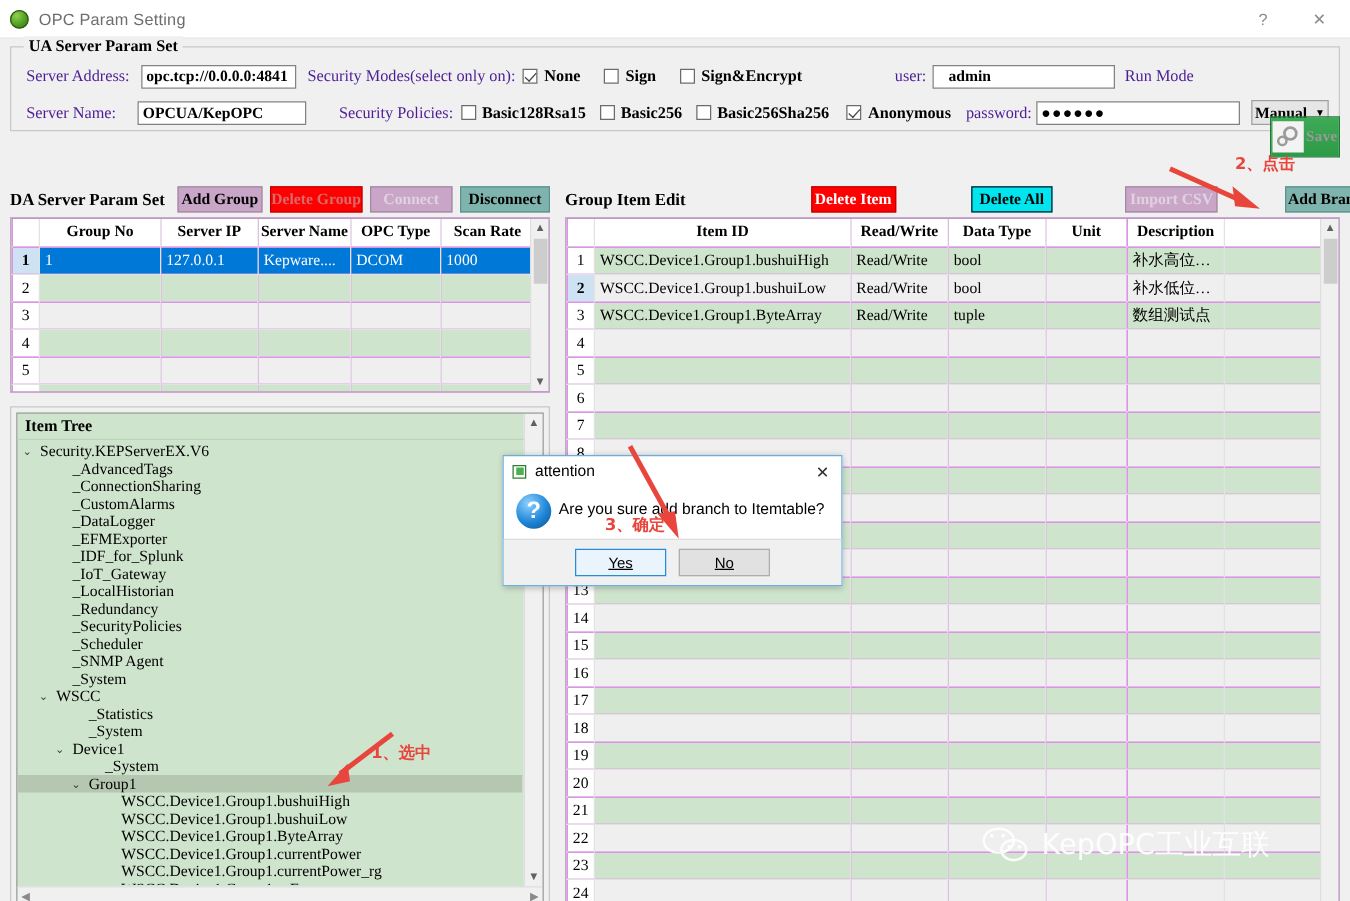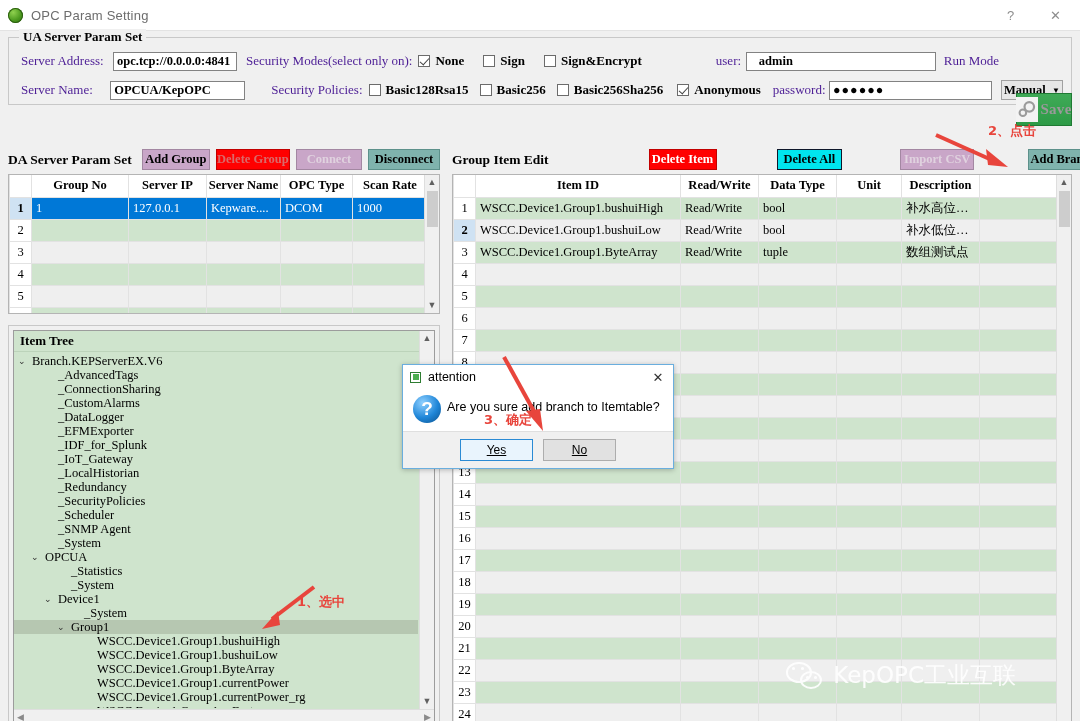--- a/index.html
+++ b/index.html
@@ -67,21 +67,21 @@
     height:20px;border:1px solid #a0a0a0;background:#e6e6e6;font-size:12.5px;
     font-weight:bold;font-family:"Liberation Serif",serif;padding:0 2px;color:#000;
     display:flex;align-items:center;justify-content:space-between;min-width:62px;
   }
   .combo .caret{ font-size:8px; margin-left:6px; }
 
   #save-btn{
     position:absolute; right:8px; top:62px; width:56px;height:33px;
     background:linear-gradient(#3faa57,#2d9a46);
     border:1px solid #1f7a33; display:flex;align-items:center;justify-content:center;
-    color:#9a9a9a; font-size:15px;font-weight:bold; letter-spacing:.3px;
+    color:#9a9a9a; font-size:12px;font-weight:bold; letter-spacing:.3px;
   }
   #save-gear{
     width:25px;height:25px;background:#f3f3f3;margin-right:2px;
     display:flex;align-items:center;justify-content:center;
   }
 
   
   .panel-hdr{ display:flex; align-items:center; gap:0; }
   .hdr-title{ font-size:13.5px;font-weight:bold;margin-right:10px;white-space:nowrap;}
   .btn{
@@ -223,21 +223,21 @@
       </span>
       <span class="cbwrap" style="margin-left:19px;">
         <span class="cbx"></span>
         <span class="cblabel">Sign</span>
       </span>
       <span class="cbwrap" style="margin-left:19px;">
         <span class="cbx"></span>
         <span class="cblabel">Sign&amp;Encrypt</span>
       </span>
       <span class="lbl" style="margin-left:74px;width:30px;">user:</span>
-      <input class="txtin" style="width: 190px; padding-left: 12px;" value="admin">
+      <input class="txtin" style="width: 146px; padding-left: 12px;" value="admin">
       <span class="lbl" style="margin-left:8px;">Run Mode</span>
     </div>
 
     <div class="row" style="margin-top:5px;">
       <span class="lbl" style="width:92px;">Server Name:</span>
       <input class="txtin" style="width: 135px;" value="OPCUA/KepOPC">
       <span class="lbl" style="margin-left:26px;">Security Policies:</span>
       <span class="cbwrap" style="margin-left:6px;">
         <span class="cbx"></span>
         <span class="cblabel">Basic128Rsa15</span>
@@ -626,21 +626,21 @@
       </div>
     </div>
   </div>
 
   <div class="groupbox" style="position:absolute;left:8px;top:294px;width:432px;height:405px;padding:4px;background:#f0f0f0;">
     <div id="tree-box" style="height:100%;border:1px solid #9c9c9c;">
       <div id="tree-title">Item Tree</div>
       <div id="tree-nodes" style="position:absolute;left:0;right:16px;top:21px;bottom:16px;overflow:hidden;padding-top:2px;">
           <div class="tnode">
             <span class="chev" style="margin-left: 4px;">⌄</span>
-            <span style="margin-left: 3px;">Branch.KEPServerEX.V6</span>
+            <span style="margin-left: 3px;">Security.KEPServerEX.V6</span>
           </div>
           <div class="tnode">
             <span class="chev" style="margin-left: 30px;"></span>
             <span style="margin-left: 3px;">_AdvancedTags</span>
           </div>
           <div class="tnode">
             <span class="chev" style="margin-left: 30px;"></span>
             <span style="margin-left: 3px;">_ConnectionSharing</span>
           </div>
           <div class="tnode">
@@ -682,21 +682,21 @@
           <div class="tnode">
             <span class="chev" style="margin-left: 30px;"></span>
             <span style="margin-left: 3px;">_SNMP Agent</span>
           </div>
           <div class="tnode">
             <span class="chev" style="margin-left: 30px;"></span>
             <span style="margin-left: 3px;">_System</span>
           </div>
           <div class="tnode">
             <span class="chev" style="margin-left: 17px;">⌄</span>
-            <span style="margin-left: 3px;">OPCUA</span>
+            <span style="margin-left: 3px;">WSCC</span>
           </div>
           <div class="tnode">
             <span class="chev" style="margin-left: 43px;"></span>
             <span style="margin-left: 3px;">_Statistics</span>
           </div>
           <div class="tnode">
             <span class="chev" style="margin-left: 43px;"></span>
             <span style="margin-left: 3px;">_System</span>
           </div>
           <div class="tnode">

